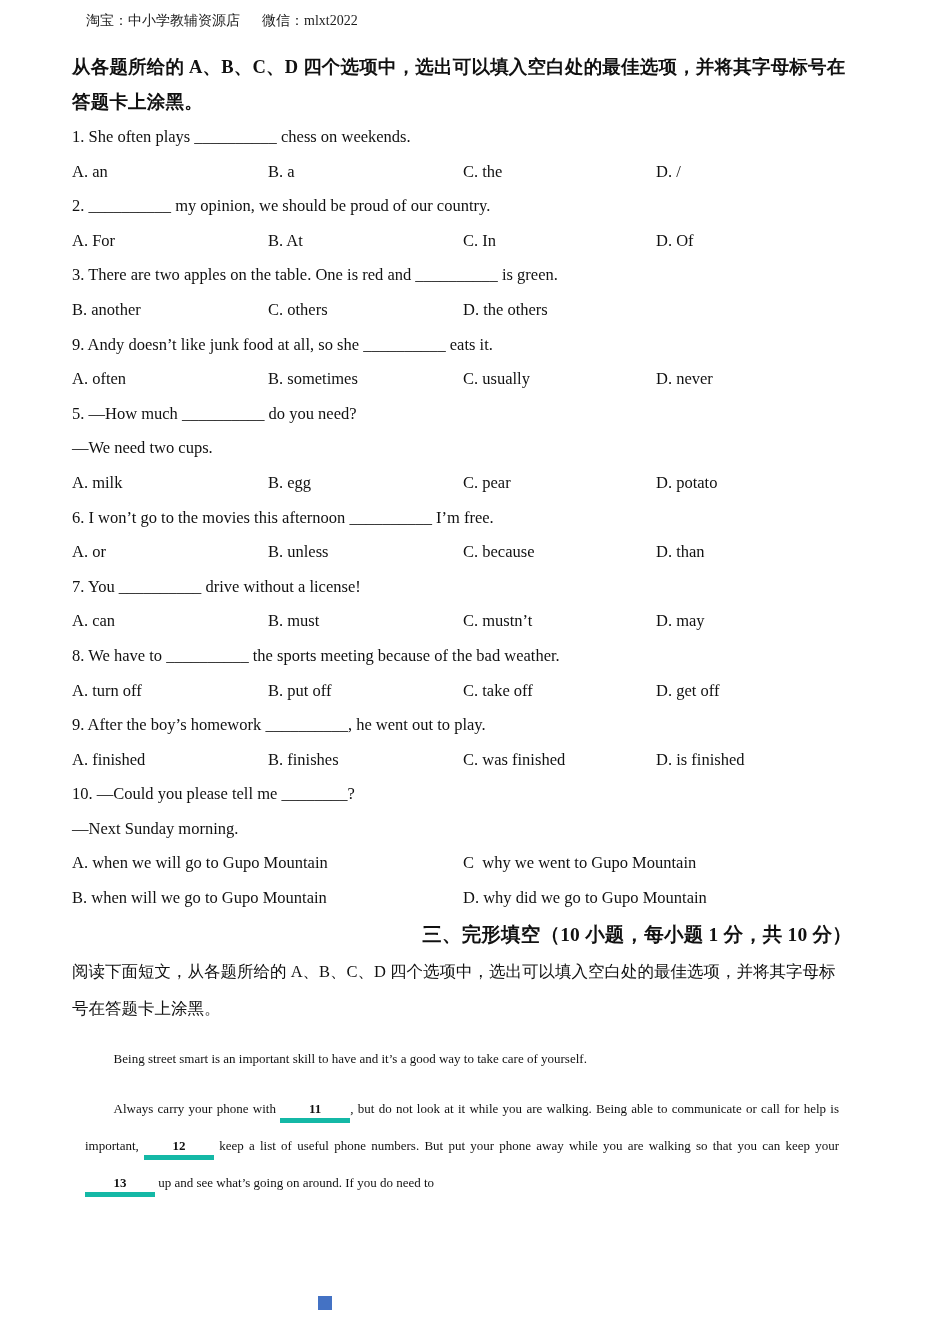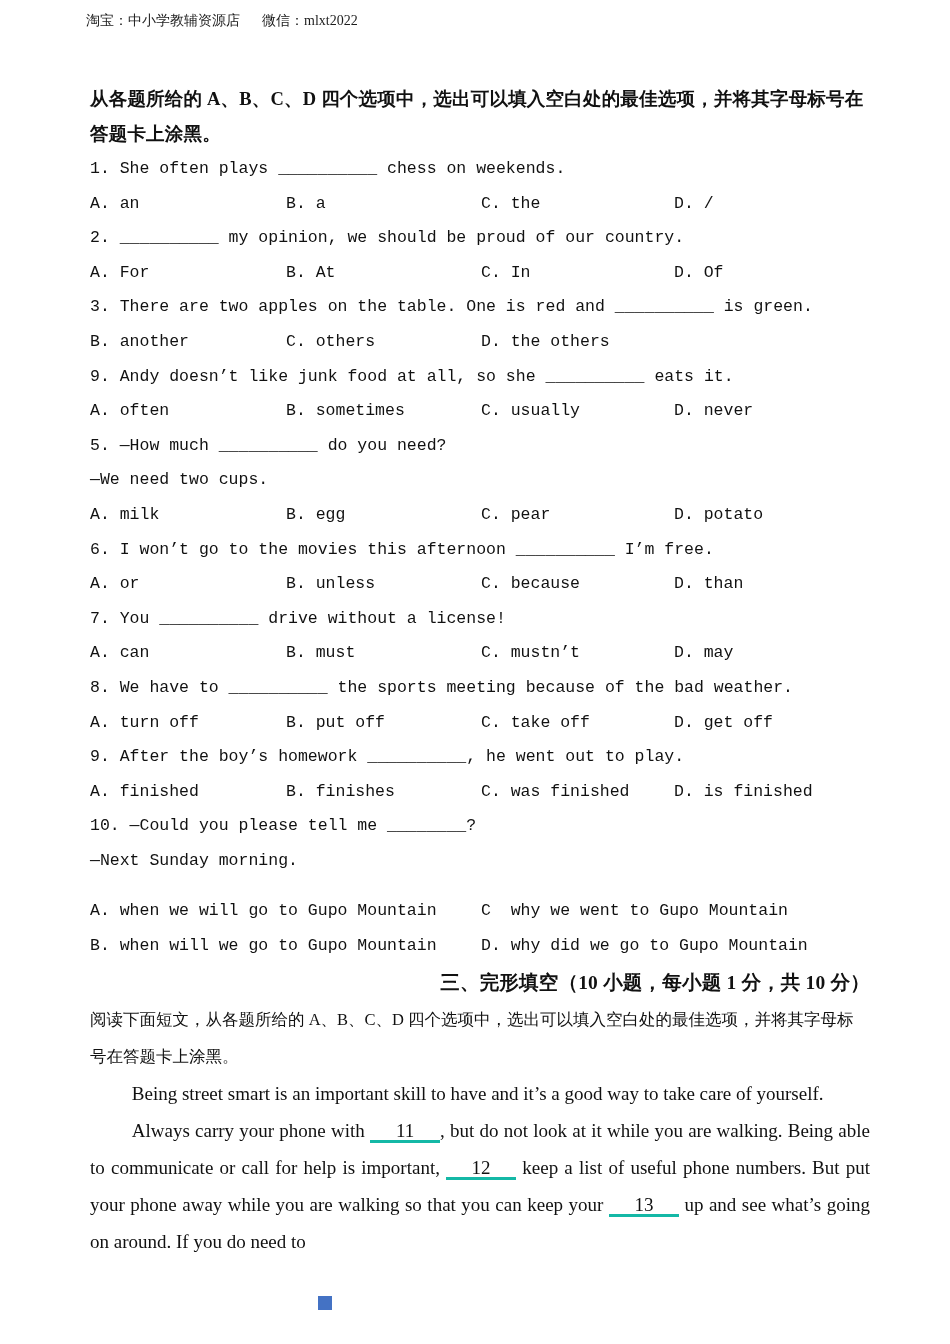--- a/index.html
+++ b/index.html
@@ -27,66 +27,66 @@
     left: 86px;
     font-size: 14px;
     color: #1c1c1c;
     display: flex;
     gap: 22px;
     white-space: pre;
   }
   .content {
     position: absolute;
     top: 0;
-    left: 90px;
+    left: 72px;
     width: 780px;
-    padding-top: 82px;
+    padding-top: 50px;
   }
   .intro {
     font-size: 18.5px;
     font-weight: bold;
     line-height: 35px;
     letter-spacing: 0.2px;
   }
   .question-list { margin-top: 0; }
   .line {
     font-size: 16.5px;
     line-height: 34.6px;
     white-space: pre-wrap;
-    font-family: Liberation Mono, monospace;
   }
   .opts { display: grid; }
   .opts.cols4 { grid-template-columns: 196px 195px 193px auto; }
-  .opts.cols2 { grid-template-columns: 391px auto; margin-top: 16px; }
+  .opts.cols2 { grid-template-columns: 391px auto; }
   .sec3-heading {
     font-size: 19.5px;
     font-weight: bold;
     line-height: 37px;
     letter-spacing: 0.2px;
     text-align: right;
   }
   .sec3-instruction {
     font-size: 16.5px;
     line-height: 37px;
   }
   .passage-p {
-    margin: 0;
-    font-size: 19px;
+    margin: 13px;
+    font-size: 13px;
     line-height: 37px;
     text-indent: 2.2em;
     text-align: justify;
   }
   .cloze-blank {
     display: inline-block;
     min-width: 30px;
     padding: 0 20px;
     text-align: center;
-    border-bottom: 3px solid #14b8a6;
+    border-bottom: 5px solid #14b8a6;
     line-height: 19px;
     text-indent: 0;
+    font-weight: bold;
   }
   .blue-marker {
     position: absolute;
     left: 318px;
     top: 1296px;
     width: 14px;
     height: 14px;
   }
 </style>
 </head>

